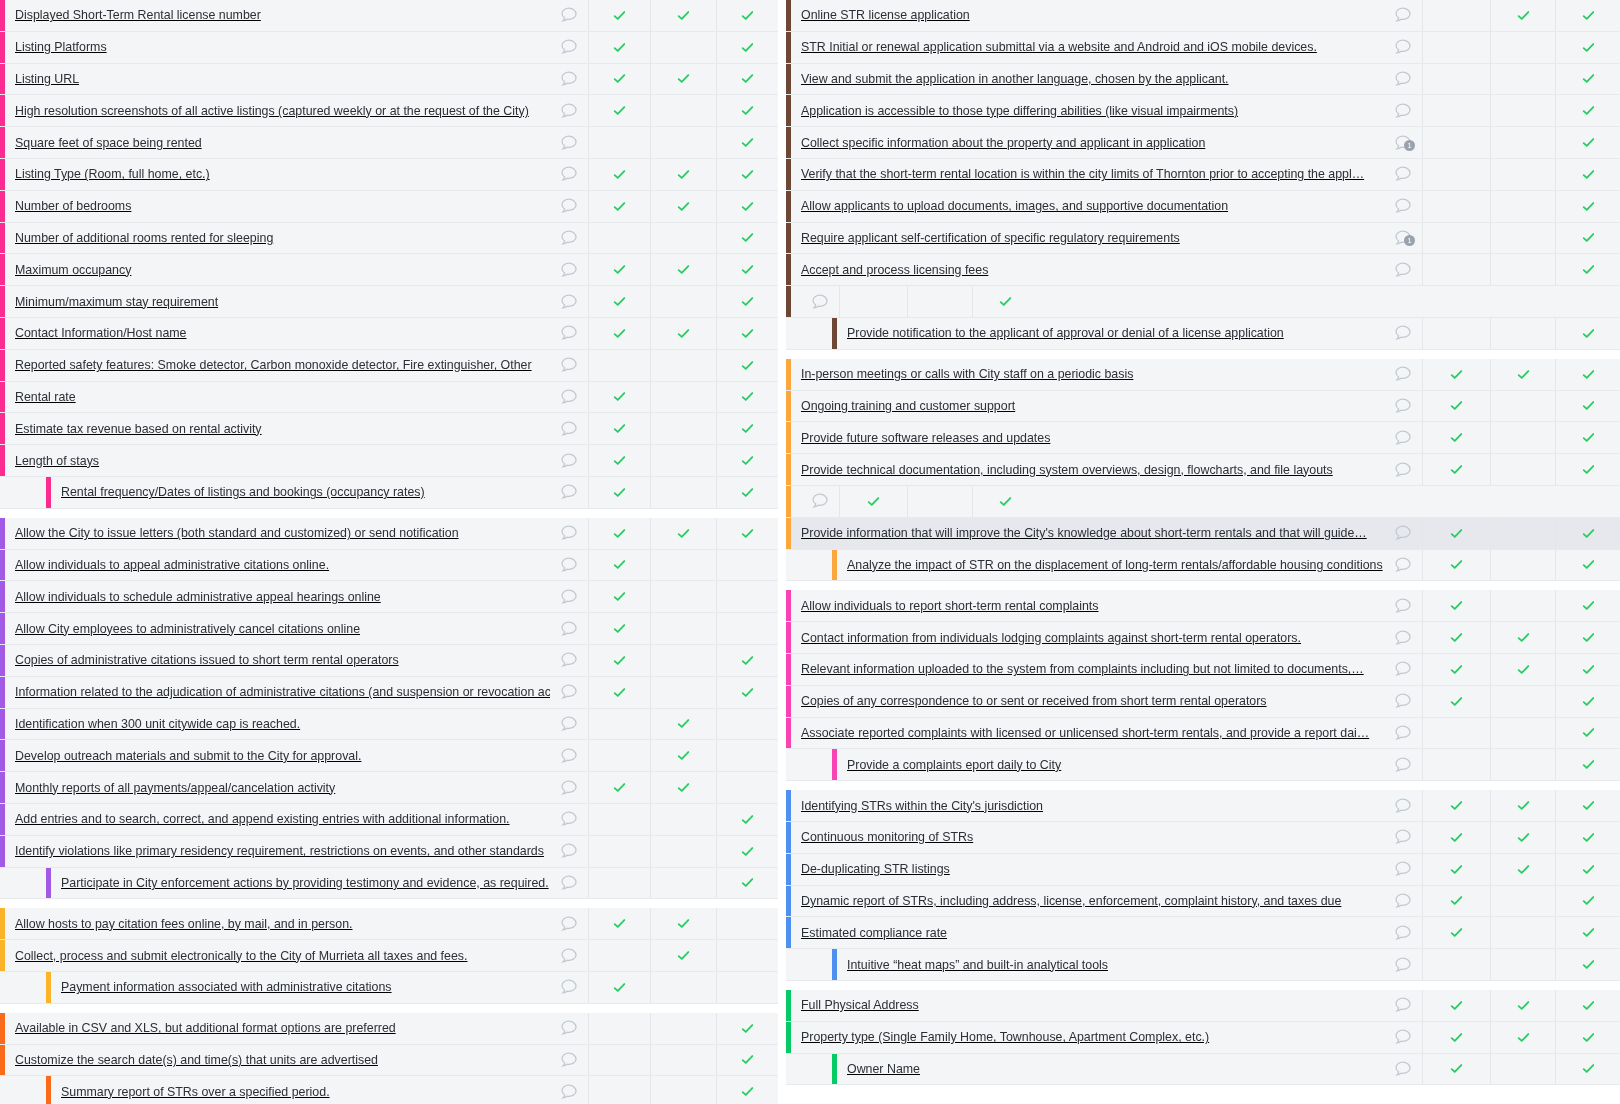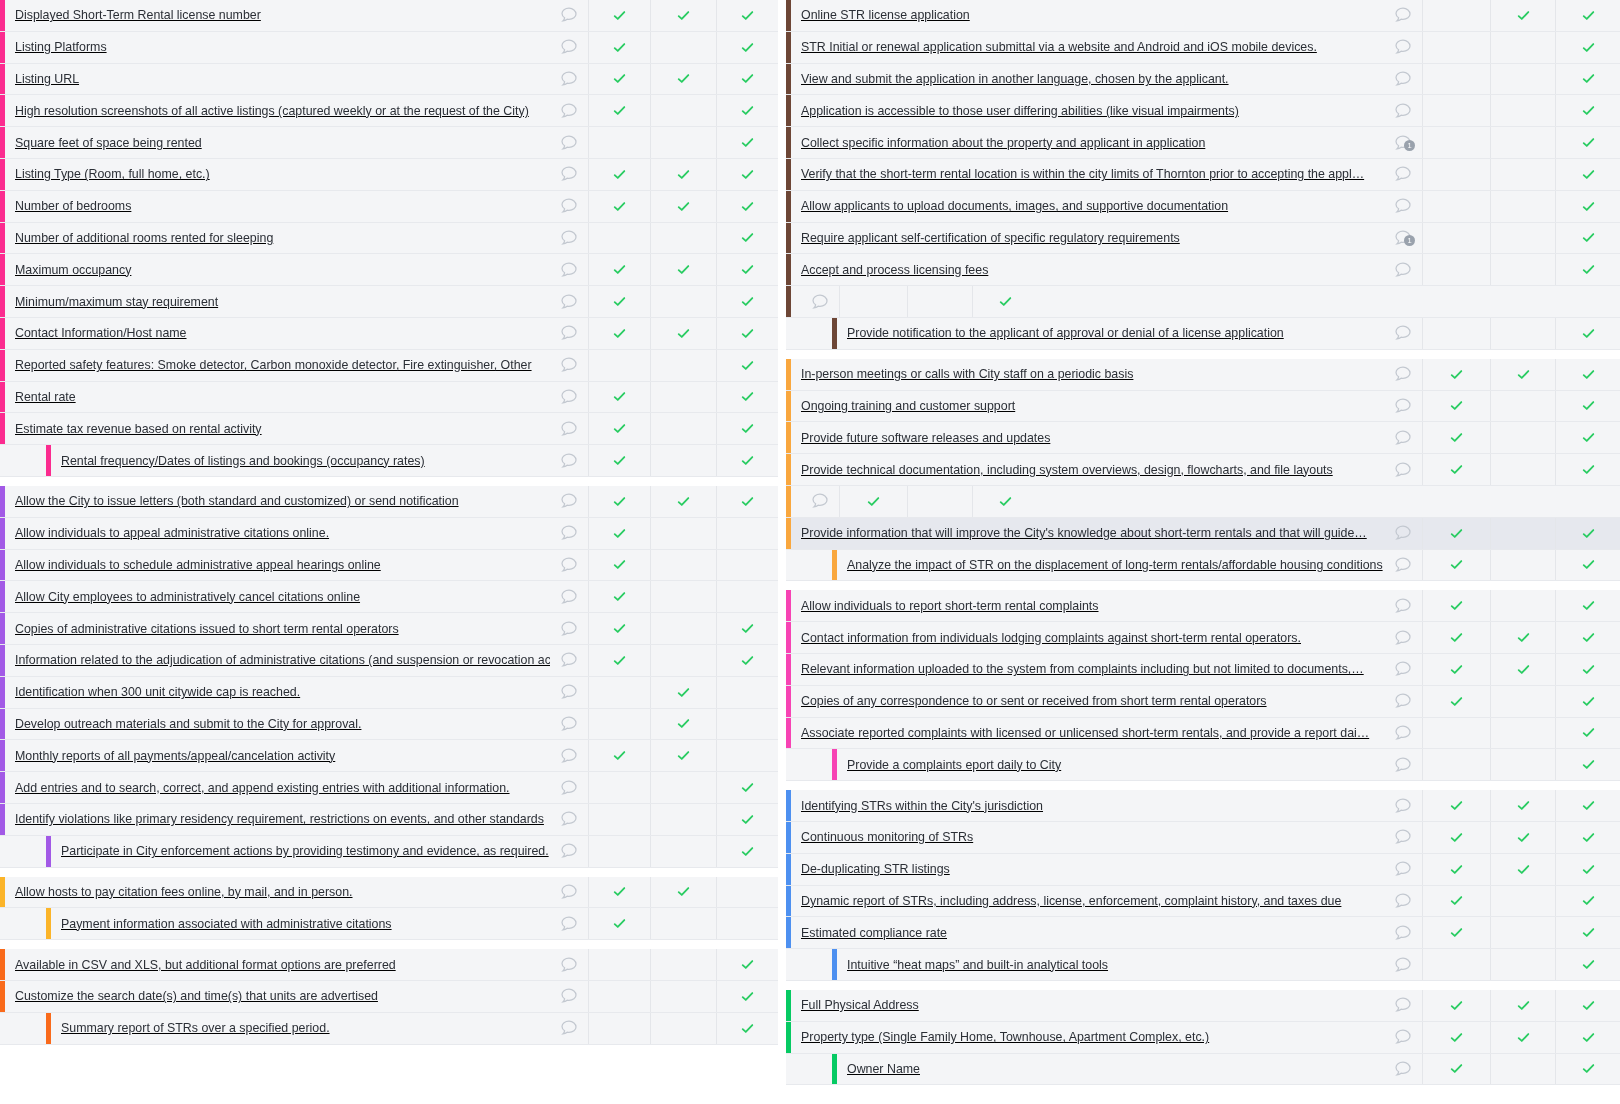--- a/index.html
+++ b/index.html
@@ -465,20 +465,45 @@
             <span>
               <svg class="check" viewBox="0 0 20 20" aria-hidden="true">
                 <path d="M3.6 10.8 L7.7 14.6 L16.4 5.4"></path>
               </svg>
             </span>
           </div>
         </div>
         <div class="row">
           <div class="accent" style="background: rgb(251, 43, 143);"></div>
           <div class="cellpad"></div>
+          <div class="label">Length of stays</div>
+          <div class="cmt">
+            <svg width="20" height="20" viewBox="0 0 20 20" aria-hidden="true">
+              <path d="M10 3.2c-3.9 0-7 2.4-7 5.4 0 1.7 1 3.2 2.6 4.2 -.15 1.05 -.75 2.2 -1.7 3.1 1.85 -.15 3.3 -.95 4.25 -1.75 .6 .12 1.2 .18 1.85 .18 3.9 0 7 -2.4 7 -5.4S13.9 3.2 10 3.2z" fill="none" stroke="#c3c8d0" stroke-width="1.25"></path>
+            </svg>
+          </div>
+          <div class="ck c1">
+            <span>
+              <svg class="check" viewBox="0 0 20 20" aria-hidden="true">
+                <path d="M3.6 10.8 L7.7 14.6 L16.4 5.4"></path>
+              </svg>
+            </span>
+          </div>
+          <div class="ck c2"></div>
+          <div class="ck c3">
+            <span>
+              <svg class="check" viewBox="0 0 20 20" aria-hidden="true">
+                <path d="M3.6 10.8 L7.7 14.6 L16.4 5.4"></path>
+              </svg>
+            </span>
+          </div>
+        </div>
+        <div class="row">
+          <div class="accent" style="background: rgb(251, 43, 143);"></div>
+          <div class="cellpad"></div>
           <div class="label">Rental frequency/Dates of listings and bookings (occupancy rates)</div>
           <div class="cmt">
             <svg width="20" height="20" viewBox="0 0 20 20" aria-hidden="true">
               <path d="M10 3.2c-3.9 0-7 2.4-7 5.4 0 1.7 1 3.2 2.6 4.2 -.15 1.05 -.75 2.2 -1.7 3.1 1.85 -.15 3.3 -.95 4.25 -1.75 .6 .12 1.2 .18 1.85 .18 3.9 0 7 -2.4 7 -5.4S13.9 3.2 10 3.2z" fill="none" stroke="#c3c8d0" stroke-width="1.25"></path>
             </svg>
           </div>
           <div class="ck c1">
             <span>
               <svg class="check" viewBox="0 0 20 20" aria-hidden="true">
                 <path d="M3.6 10.8 L7.7 14.6 L16.4 5.4"></path>
@@ -765,20 +790,39 @@
               <path d="M10 3.2c-3.9 0-7 2.4-7 5.4 0 1.7 1 3.2 2.6 4.2 -.15 1.05 -.75 2.2 -1.7 3.1 1.85 -.15 3.3 -.95 4.25 -1.75 .6 .12 1.2 .18 1.85 .18 3.9 0 7 -2.4 7 -5.4S13.9 3.2 10 3.2z" fill="none" stroke="#c3c8d0" stroke-width="1.25"></path>
             </svg>
           </div>
           <div class="ck c1">
             <span>
               <svg class="check" viewBox="0 0 20 20" aria-hidden="true">
                 <path d="M3.6 10.8 L7.7 14.6 L16.4 5.4"></path>
               </svg>
             </span>
           </div>
+          <div class="ck c2">
+            <span>
+              <svg class="check" viewBox="0 0 20 20" aria-hidden="true">
+                <path d="M3.6 10.8 L7.7 14.6 L16.4 5.4"></path>
+              </svg>
+            </span>
+          </div>
+          <div class="ck c3"></div>
+        </div>
+        <div class="row">
+          <div class="accent" style="background: rgb(251, 180, 41);"></div>
+          <div class="cellpad"></div>
+          <div class="label">Collect, process and submit electronically to the City of Murrieta all taxes and fees.</div>
+          <div class="cmt">
+            <svg width="20" height="20" viewBox="0 0 20 20" aria-hidden="true">
+              <path d="M10 3.2c-3.9 0-7 2.4-7 5.4 0 1.7 1 3.2 2.6 4.2 -.15 1.05 -.75 2.2 -1.7 3.1 1.85 -.15 3.3 -.95 4.25 -1.75 .6 .12 1.2 .18 1.85 .18 3.9 0 7 -2.4 7 -5.4S13.9 3.2 10 3.2z" fill="none" stroke="#c3c8d0" stroke-width="1.25"></path>
+            </svg>
+          </div>
+          <div class="ck c1"></div>
           <div class="ck c2">
             <span>
               <svg class="check" viewBox="0 0 20 20" aria-hidden="true">
                 <path d="M3.6 10.8 L7.7 14.6 L16.4 5.4"></path>
               </svg>
             </span>
           </div>
           <div class="ck c3"></div>
         </div>
         <div class="row">
@@ -923,21 +967,21 @@
             <span>
               <svg class="check" viewBox="0 0 20 20" aria-hidden="true">
                 <path d="M3.6 10.8 L7.7 14.6 L16.4 5.4"></path>
               </svg>
             </span>
           </div>
         </div>
         <div class="row">
           <div class="accent" style="background: rgb(109, 70, 54);"></div>
           <div class="cellpad"></div>
-          <div class="label">Application is accessible to those user differing abilities (like visual impairments)</div>
+          <div class="label">Application is accessible to those type differing abilities (like visual impairments)</div>
           <div class="cmt">
             <svg width="20" height="20" viewBox="0 0 20 20" aria-hidden="true">
               <path d="M10 3.2c-3.9 0-7 2.4-7 5.4 0 1.7 1 3.2 2.6 4.2 -.15 1.05 -.75 2.2 -1.7 3.1 1.85 -.15 3.3 -.95 4.25 -1.75 .6 .12 1.2 .18 1.85 .18 3.9 0 7 -2.4 7 -5.4S13.9 3.2 10 3.2z" fill="none" stroke="#c3c8d0" stroke-width="1.25"></path>
             </svg>
           </div>
           <div class="ck c1"></div>
           <div class="ck c2"></div>
           <div class="ck c3">
             <span>
               <svg class="check" viewBox="0 0 20 20" aria-hidden="true">

